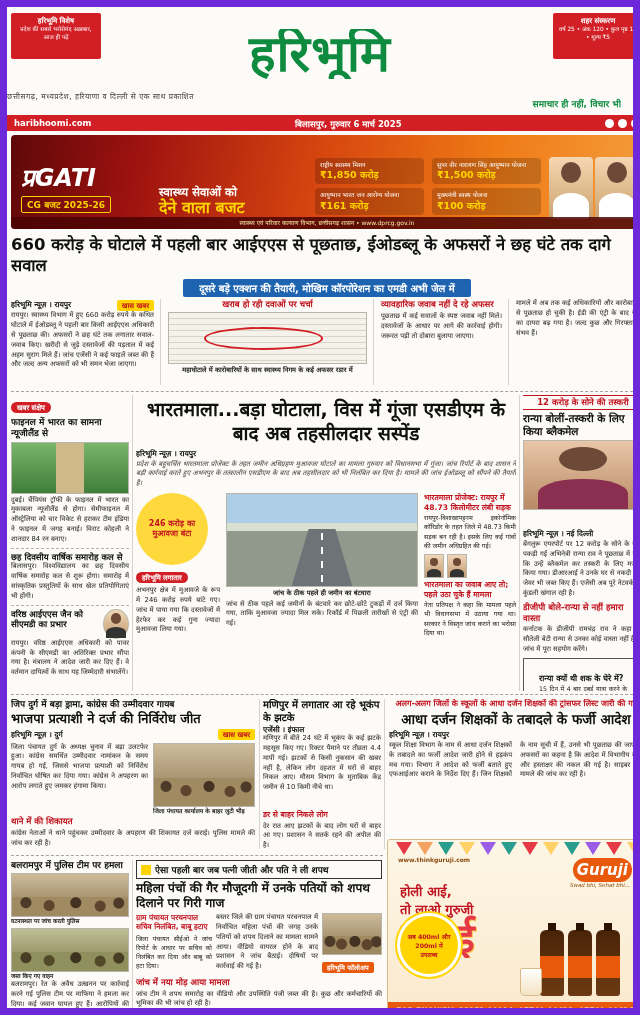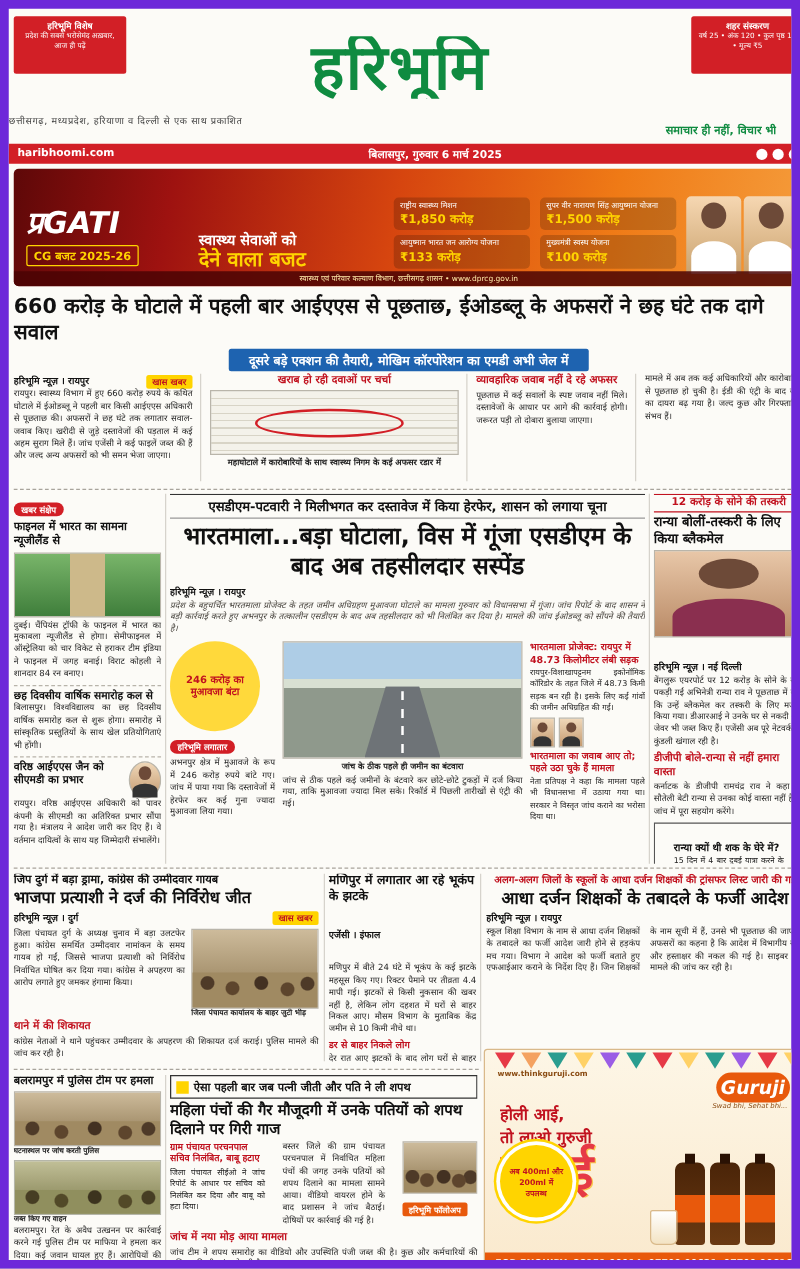--- a/index.html
+++ b/index.html
@@ -138,21 +138,21 @@
       <div class="ad-item">
         <span class="l">राष्ट्रीय स्वास्थ्य मिशन</span>
         <span class="v">₹1,850 करोड़</span>
       </div>
       <div class="ad-item">
         <span class="l">सुपर वीर नारायण सिंह आयुष्मान योजना</span>
         <span class="v">₹1,500 करोड़</span>
       </div>
       <div class="ad-item">
         <span class="l">आयुष्मान भारत जन आरोग्य योजना</span>
-        <span class="v">₹133 करोड़</span>
+        <span class="v">₹161 करोड़</span>
       </div>
       <div class="ad-item">
         <span class="l">मुख्यमंत्री स्वस्थ योजना</span>
         <span class="v">₹100 करोड़</span>
       </div>
     </div>
     <div class="ad-photos">
       <div class="pol" style="left:2px"></div>
       <div class="pol" style="left:48px"></div>
     </div>
@@ -198,21 +198,20 @@
     <div style="border-top:1px dashed #b8b4aa;margin:3px 0"></div>
     <div style="display:flex;gap:3px;align-items:flex-start">
       <div class="h-art" style="font-size:8.5px;flex:1">वरिष्ठ आईएएस जैन को सीएमडी का प्रभार</div>
       <div class="img face-sm" style="width:26px;height:30px;border-radius:50%;flex:0 0 auto"></div>
     </div>
     <p class="bodytxt">रायपुर। वरिष्ठ आईएएस अधिकारी को पावर कंपनी के सीएमडी का अतिरिक्त प्रभार सौंपा गया है। मंत्रालय ने आदेश जारी कर दिए हैं। वे वर्तमान दायित्वों के साथ यह जिम्मेदारी संभालेंगे।</p>
   </div>
   <div class="vrule" style="left:125px;top:388px;height:296px"></div>
 
   <div class="abs" style="left:129px;top:388px;width:380px;height:296px">
-    <div class="kickerline">एसडीएम-पटवारी ने मिलीभगत कर दस्तावेज में किया हेरफेर, शासन को लगाया चूना</div>
     <div class="h-art" style="font-size:19px;text-align:center;margin:3px 0 2px 0">भारतमाला...बड़ा घोटाला, विस में गूंजा एसडीएम के बाद अब तहसीलदार सस्पेंड</div>
     <div class="byline">हरिभूमि न्यूज़ । रायपुर</div>
     <p class="bodytxt" style="font-style:italic;color:#44403a">प्रदेश के बहुचर्चित भारतमाला प्रोजेक्ट के तहत जमीन अधिग्रहण मुआवजा घोटाले का मामला गुरुवार को विधानसभा में गूंजा। जांच रिपोर्ट के बाद शासन ने बड़ी कार्रवाई करते हुए अभनपुर के तत्कालीन एसडीएम के बाद अब तहसीलदार को भी निलंबित कर दिया है। मामले की जांच ईओडब्लू को सौंपने की तैयारी है।</p>
     <div style="display:flex;gap:6px;margin-top:4px">
       <div style="width:84px">
         <div class="circle-badge">246 करोड़ का मुआवजा बंटा</div>
         <span class="badge-r" style="margin:3px 0">हरिभूमि लगातार</span>
         <p class="bodytxt">अभनपुर क्षेत्र में मुआवजे के रूप में 246 करोड़ रुपये बांटे गए। जांच में पाया गया कि दस्तावेजों में हेरफेर कर कई गुना ज्यादा मुआवजा लिया गया।</p>
       </div>
       <div style="width:192px">
@@ -264,23 +263,23 @@
         <div class="caption" style="font-size:6px">जिला पंचायत कार्यालय के बाहर जुटी भीड़</div>
       </div>
     </div>
     <div class="redtitle" style="margin-top:2px">थाने में की शिकायत</div>
     <p class="bodytxt">कांग्रेस नेताओं ने थाने पहुंचकर उम्मीदवार के अपहरण की शिकायत दर्ज कराई। पुलिस मामले की जांच कर रही है।</p>
   </div>
   <div class="vrule" style="left:252px;top:692px;height:150px"></div>
 
   <div class="abs" style="left:256px;top:692px;width:118px;height:152px">
     <div class="h-art" style="font-size:10px">मणिपुर में लगातार आ रहे भूकंप के झटके</div>
-    <div class="byline" style="margin:18px 0">एजेंसी । इंफाल</div>
+    <div class="byline" style="margin:0 0">एजेंसी । इंफाल</div>
     <p class="bodytxt">मणिपुर में बीते 24 घंटे में भूकंप के कई झटके महसूस किए गए। रिक्टर पैमाने पर तीव्रता 4.4 मापी गई। झटकों से किसी नुकसान की खबर नहीं है, लेकिन लोग दहशत में घरों से बाहर निकल आए। मौसम विभाग के मुताबिक केंद्र जमीन से 10 किमी नीचे था।</p>
-    <div class="redtitle" style="margin-top:2px;font-size:7.6px">डर से बाहर निकले लोग</div>
+    <div class="redtitle" style="margin-top:17px;font-size:7.6px">डर से बाहर निकले लोग</div>
     <p class="bodytxt">देर रात आए झटकों के बाद लोग घरों से बाहर आ गए। प्रशासन ने सतर्क रहने की अपील की है।</p>
   </div>
   <div class="vrule" style="left:377px;top:692px;height:150px"></div>
 
   <div class="abs" style="left:382px;top:692px;width:254px;height:136px">
     <div class="redtitle" style="text-align:center;font-size:8px">अलग-अलग जिलों के स्कूलों के आधा दर्जन शिक्षकों की ट्रांसफर लिस्ट जारी की गई</div>
     <div class="h-art" style="font-size:13.5px;text-align:center;margin:1px 0">आधा दर्जन शिक्षकों के तबादले के फर्जी आदेश</div>
     <div class="byline">हरिभूमि न्यूज़ । रायपुर</div>
     <p class="bodytxt" style="column-count:2;column-gap:8px">स्कूल शिक्षा विभाग के नाम से आधा दर्जन शिक्षकों के तबादले का फर्जी आदेश जारी होने से हड़कंप मच गया। विभाग ने आदेश को फर्जी बताते हुए एफआईआर कराने के निर्देश दिए हैं। जिन शिक्षकों के नाम सूची में हैं, उनसे भी पूछताछ की जाएगी। अफसरों का कहना है कि आदेश में विभागीय सील और हस्ताक्षर की नकल की गई है। साइबर सेल मामले की जांच कर रही है।</p>
   </div>
@@ -296,21 +295,21 @@
     <p class="bodytxt">बलरामपुर। रेत के अवैध उत्खनन पर कार्रवाई करने गई पुलिस टीम पर माफिया ने हमला कर दिया। कई जवान घायल हुए हैं। आरोपियों की तलाश में छापेमारी जारी है।</p>
   </div>
   <div class="vrule" style="left:125px;top:853px;height:158px"></div>
 
   <div class="abs" style="left:129px;top:853px;width:246px;height:158px">
     <div class="ybar">
       <span class="yb"></span>
       <span class="tx">ऐसा पहली बार जब पत्नी जीती और पति ने ली शपथ</span>
     </div>
     <div class="h-art" style="font-size:12px;margin:2px 0">महिला पंचों की गैर मौजूदगी में उनके पतियों को शपथ दिलाने पर गिरी गाज</div>
-    <div style="display:flex;gap:14px">
+    <div style="display:flex;gap:4px">
       <div style="width:76px;flex:0 0 auto">
         <div class="redtitle" style="font-size:7.4px">ग्राम पंचायत परचनपाल सचिव निलंबित, बाबू हटाए</div>
         <p class="bodytxt" style="font-size:6.3px">जिला पंचायत सीईओ ने जांच रिपोर्ट के आधार पर सचिव को निलंबित कर दिया और बाबू को हटा दिया।</p>
       </div>
       <p class="bodytxt" style="flex:1">बस्तर जिले की ग्राम पंचायत परचनपाल में निर्वाचित महिला पंचों की जगह उनके पतियों को शपथ दिलाने का मामला सामने आया। वीडियो वायरल होने के बाद प्रशासन ने जांच बैठाई। दोषियों पर कार्रवाई की गई है।</p>
       <div style="width:60px;flex:0 0 auto">
         <div class="img crowd" style="width:60px;height:42px"></div>
         <span class="badge-o" style="margin-top:2px">हरिभूमि फॉलोअप</span>
       </div>
     </div>

